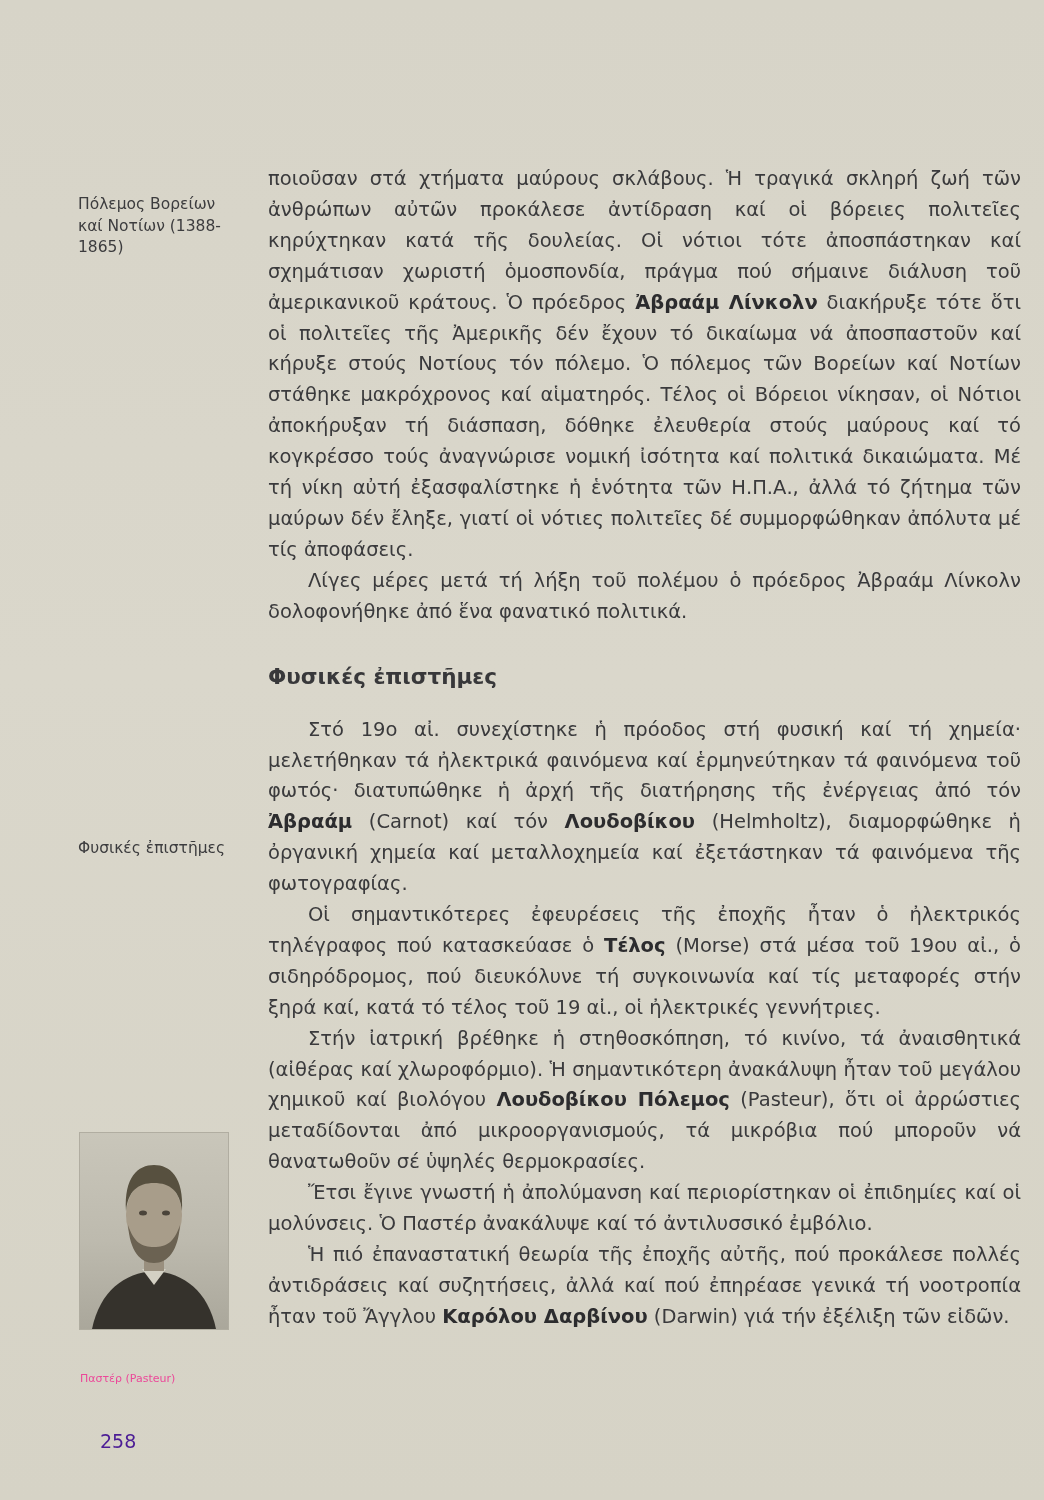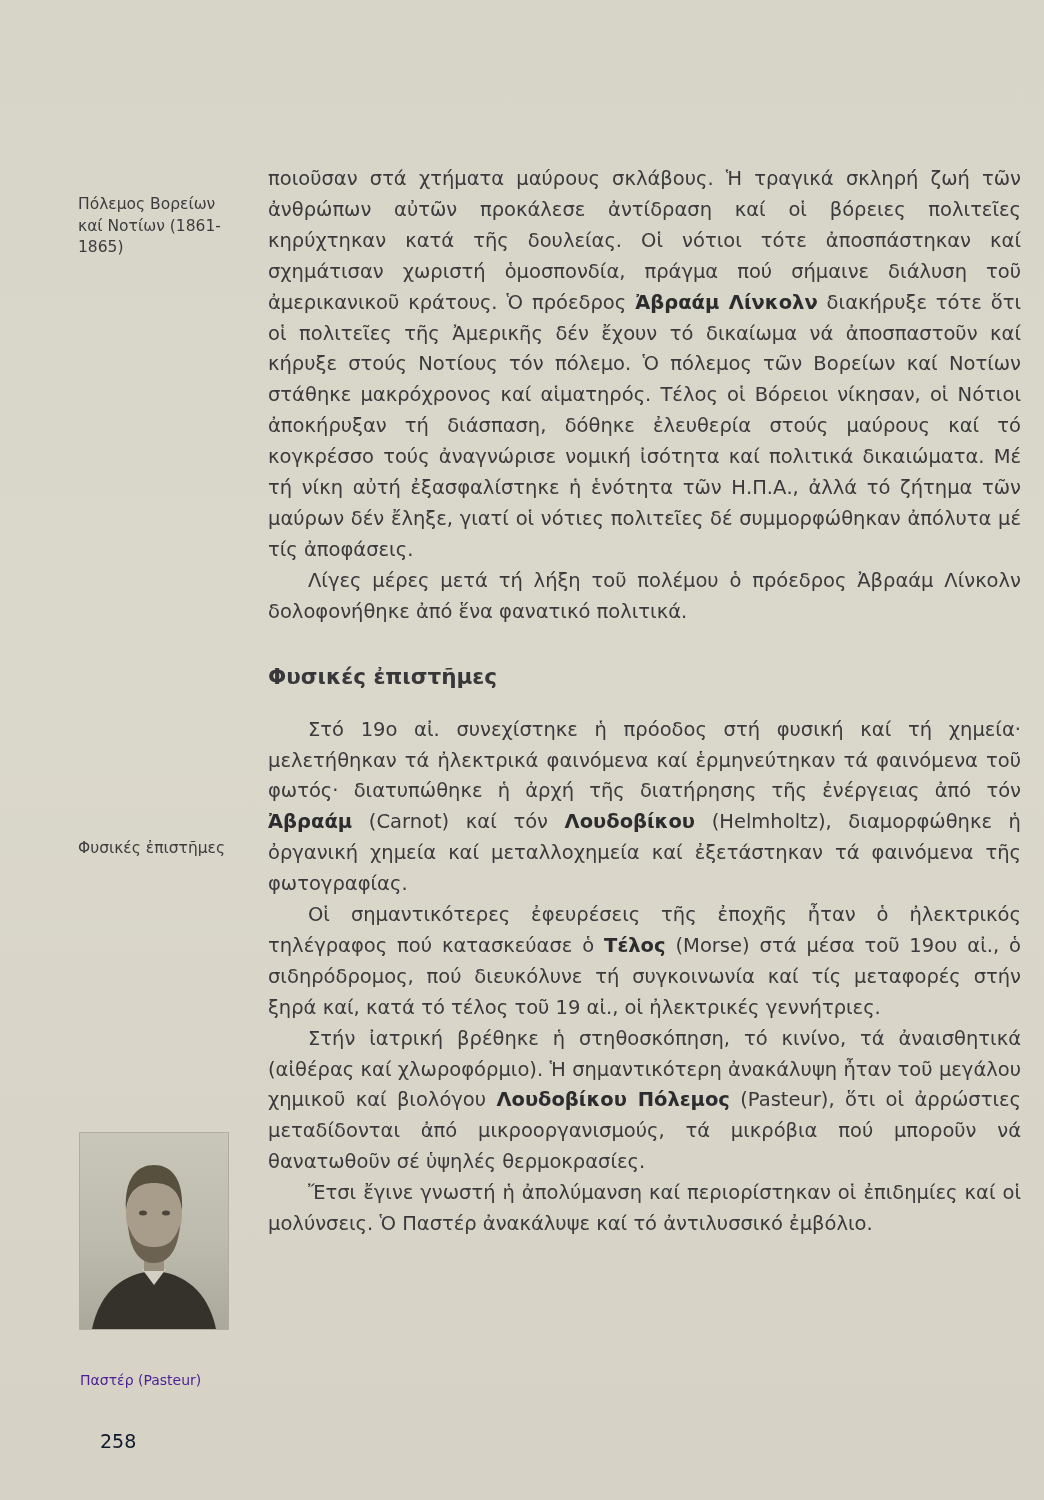--- a/index.html
+++ b/index.html
@@ -34,29 +34,29 @@
     margin: 0;
     box-shadow: 0 0 0 1px rgba(60,55,45,0.25);
     overflow: hidden;
   }
   .photo svg { display: block; }
   .photo-caption {
     position: absolute;
     left: 80px;
     top: 1372px;
     width: 180px;
-    font-size: 14px;
-    color: #4c1d95;
+    font-size: 11px;
+    color: #ec4899;
   }
   .page-number {
     position: absolute;
     left: 100px;
     top: 1430px;
     font-size: 19px;
-    color: #0f172a;
+    color: #4c1d95;
   }
   
   .text-col {
     position: absolute;
     left: 268px;
     top: 116px;
     width: 753px;
     margin-top: 48px;
   }
   p.body {
@@ -82,21 +82,21 @@
     font-weight: bold;
     color: #38383a;
   }
 </style>
 </head>
 <body>
 
 <div class="page">
 
   <aside>
-    <div class="margin-note note-war">Πόλεμος Βορείων καί Νοτίων (1861-1865)</div>
+    <div class="margin-note note-war">Πόλεμος Βορείων καί Νοτίων (1388-1865)</div>
 
     <div class="margin-note note-sciences">Φυσικές ἐπιστῆμες</div>
 
     <figure class="photo">
       <svg width="148" height="196" viewBox="0 0 148 196" role="img">
         <defs>
           <linearGradient id="photobg" x1="0" y1="0" x2="0" y2="1">
             <stop offset="0" stop-color="#c9c6ba"></stop>
             <stop offset="0.55" stop-color="#bdbaae"></stop>
             <stop offset="1" stop-color="#aaa79b"></stop>
@@ -135,15 +135,16 @@
     <h3 class="section">Φυσικές ἐπιστῆμες</h3>
 
     <p class="body indent">Στό 19ο αἰ. συνεχίστηκε ἡ πρόοδος στή φυσική καί τή χημεία· μελετήθηκαν τά ἠλεκτρικά φαινόμενα καί ἑρμηνεύτηκαν τά φαινόμενα τοῦ φωτός· διατυπώθηκε ἡ ἀρχή τῆς διατήρησης τῆς ἐνέργειας ἀπό τόν <strong>Ἀβραάμ</strong> (Carnot) καί τόν <strong>Λουδοβίκου</strong> (Helmholtz), διαμορφώθηκε ἡ ὀργανική χημεία καί μεταλλοχημεία καί ἐξετάστηκαν τά φαινόμενα τῆς φωτογραφίας.</p>
 
     <p class="body indent">Οἱ σημαντικότερες ἐφευρέσεις τῆς ἐποχῆς ἦταν ὁ ἠλεκτρικός τηλέγραφος πού κατασκεύασε ὁ <strong>Τέλος</strong> (Morse) στά μέσα τοῦ 19ου αἰ., ὁ σιδηρόδρομος, πού διευκόλυνε τή συγκοινωνία καί τίς μεταφορές στήν ξηρά καί, κατά τό τέλος τοῦ 19 αἰ., οἱ ἠλεκτρικές γεννήτριες.</p>
 
     <p class="body indent">Στήν ἰατρική βρέθηκε ἡ στηθοσκόπηση, τό κινίνο, τά ἀναισθητικά (αἰθέρας καί χλωροφόρμιο). Ἡ σημαντικότερη ἀνακάλυψη ἦταν τοῦ μεγάλου χημικοῦ καί βιολόγου <strong>Λουδοβίκου Πόλεμος</strong> (Pasteur), ὅτι οἱ ἀρρώστιες μεταδίδονται ἀπό μικροοργανισμούς, τά μικρόβια πού μποροῦν νά θανατωθοῦν σέ ὑψηλές θερμοκρασίες.</p>
 
     <p class="body indent">Ἔτσι ἔγινε γνωστή ἡ ἀπολύμανση καί περιορίστηκαν οἱ ἐπιδημίες καί οἱ μολύνσεις. Ὁ Παστέρ ἀνακάλυψε καί τό ἀντιλυσσικό ἐμβόλιο.</p>
 
+    <p class="body indent">Ἡ πιό ἐπαναστατική θεωρία τῆς ἐποχῆς αὐτῆς, πού προκάλεσε πολλές ἀντιδράσεις καί συζητήσεις, ἀλλά καί πού ἐπηρέασε γενικά τή νοοτροπία ἦταν τοῦ Ἄγγλου <strong>Καρόλου Δαρβίνου</strong> (Darwin) γιά τήν ἐξέλιξη τῶν εἰδῶν.</p>
   </main>
 
 </div>
 
 </body></html>

